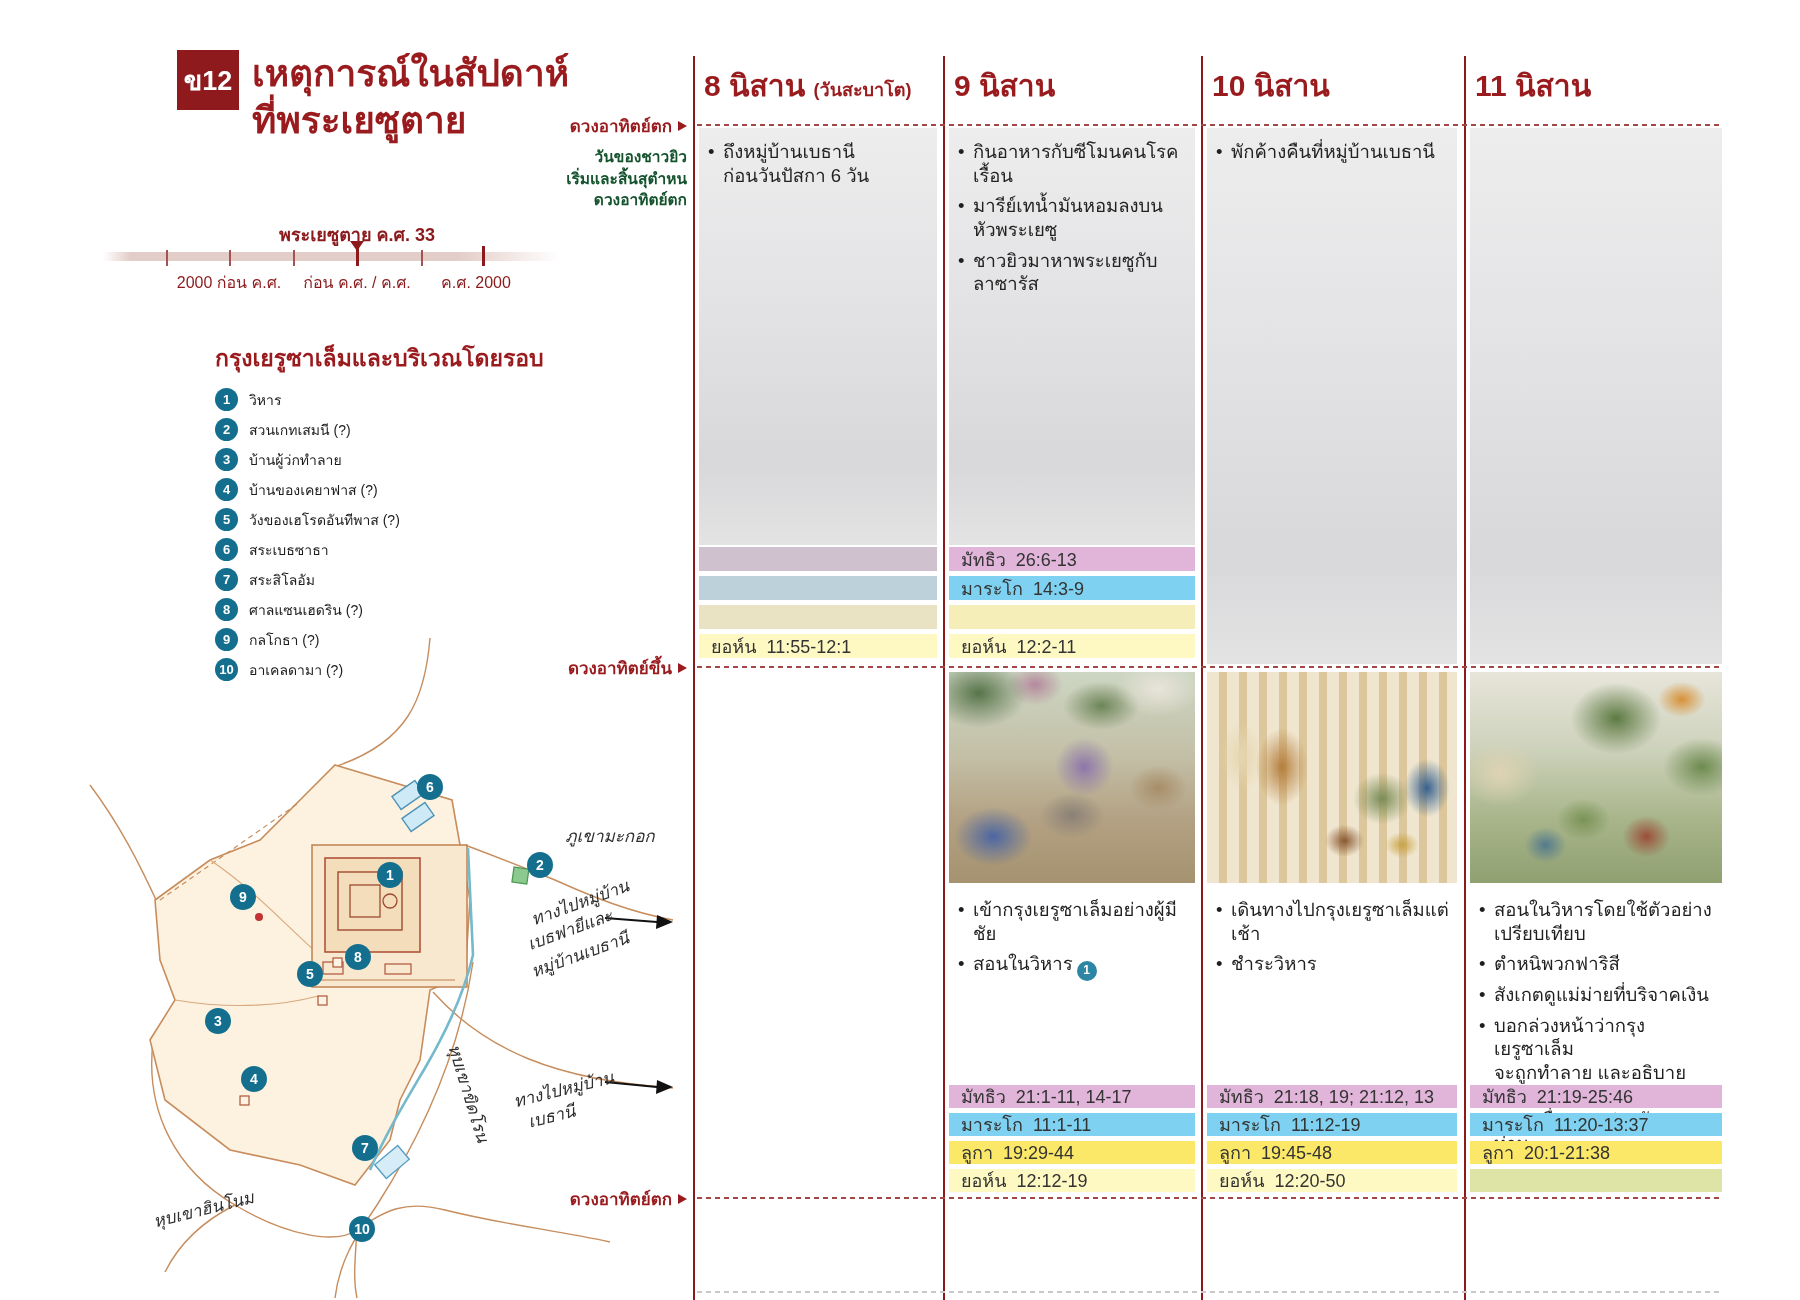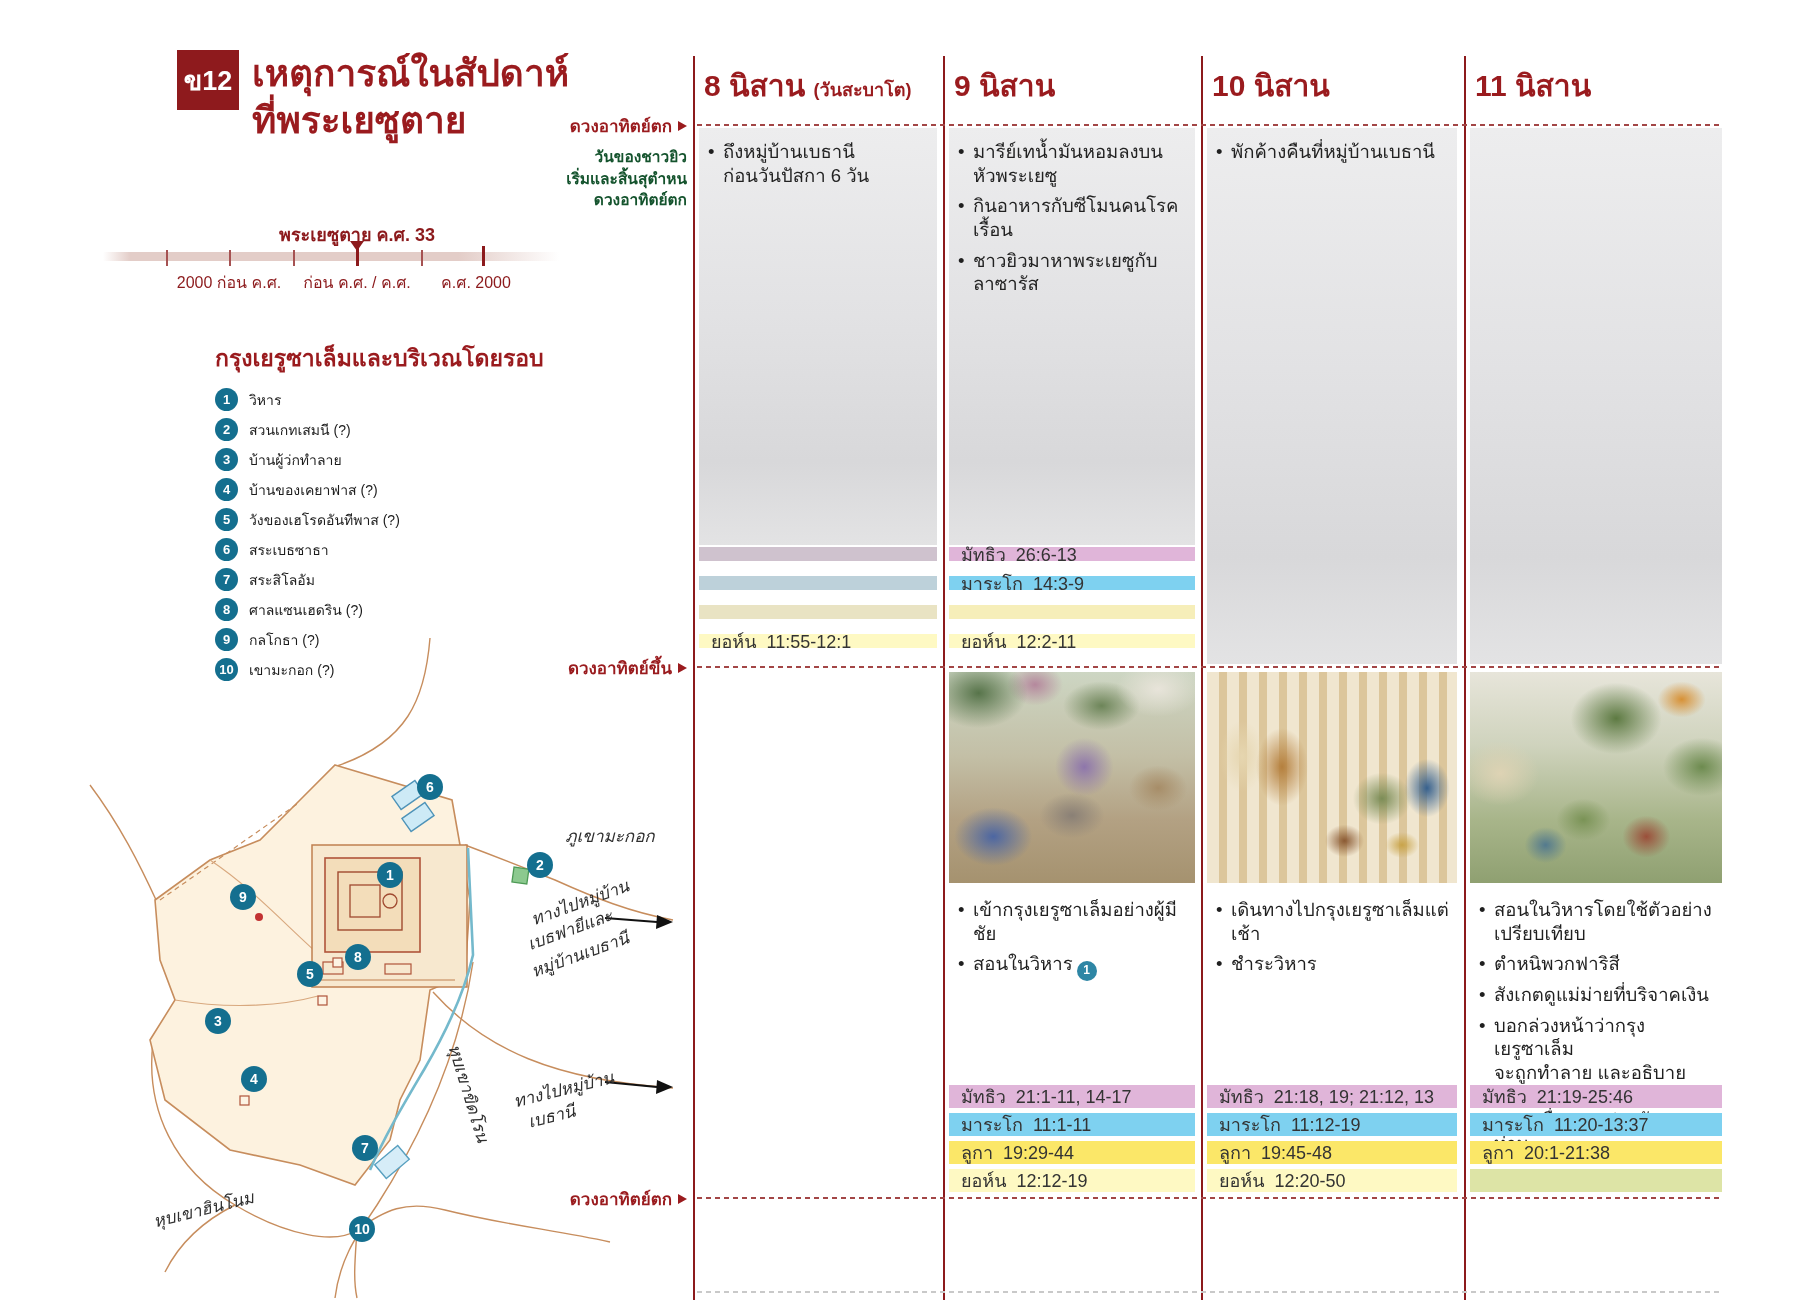--- a/index.html
+++ b/index.html
@@ -51,21 +51,21 @@
   .events{position:absolute;left:10px;right:4px;margin:0;padding:0;list-style:none;}
   .events li{position:relative;margin:0 0 7px 0;padding-left:16px;font-size:18.5px;line-height:1.28;
              color:#1f1f1f;white-space:pre-line;}
   .events li::before{content:"•";position:absolute;left:1px;top:0;color:#1f1f1f;}
   .events.on-gray li{color:#222;}
   .inline-marker{display:inline-flex;width:20px;height:20px;border-radius:50%;background:#2e86a5;color:#fff;
                  font-size:12px;font-weight:bold;align-items:center;justify-content:center;vertical-align:-4px;margin-left:4px;}
   .band{position:absolute;left:2px;right:0;display:flex;align-items:center;padding-left:12px;
         font-size:18px;color:#333;}
   .band span{white-space:pre;}
-  .band.h26{height:14px}.band.h23{height:23px}
+  .band.h26{height:24px}.band.h23{height:23px}
   .b-mat{background:#e0b5d9}.b-mar{background:#7ed1f0}.b-luk{background:#fbe768}.b-joh{background:#fef9c3}
   .b-mat.muted{background:#cfc2ce}.b-mar.muted{background:#bdd1da}.b-luk.muted{background:#e9e3c3}
   .b-luk.pale{background:#f6eeb9}.b-joh.pale{background:#dde4a6}
 
   .painting{position:absolute;top:672px;height:211px;left:2px;right:0;}
   .p-entry{background:
      radial-gradient(60px 40px at 85% 8%,#e8e4da 0%,rgba(232,228,218,0) 70%),
      radial-gradient(70px 50px at 12% 10%,#57744a 0%,rgba(87,116,74,0) 70%),
      radial-gradient(40px 30px at 35% 6%,#b5889d 0%,rgba(181,136,157,0) 70%),
      radial-gradient(55px 35px at 62% 16%,#6d8559 0%,rgba(109,133,89,0) 70%),
@@ -153,21 +153,21 @@
     <li>
         <span class="lnum">8</span>
         <span class="llabel">ศาลแซนเฮดริน (?)</span>
       </li>
     <li>
         <span class="lnum">9</span>
         <span class="llabel">กลโกธา (?)</span>
       </li>
     <li>
         <span class="lnum">10</span>
-        <span class="llabel">เขามะกอก (?)</span>
+        <span class="llabel">อาเคลดามา (?)</span>
       </li>
   </ul>
 
   <div class="sun-label" style="top:112px">
       <span>ดวงอาทิตย์ตก</span>
       <span class="sun-tri"></span>
     </div>
   <div class="day-note">
     <div>วันของชาวยิว</div>
     <div>เริ่มและสิ้นสุตำหน</div>
@@ -209,23 +209,23 @@
       </div>
     <div class="band h26 b-joh" style="top:634px">
         <span>ยอห์น  11:55-12:1</span>
       </div>
   </div>
 
   <div class="col" style="left:947px;width:248px">
     <div class="col-header"><span>9 นิสาน</span> <span class="hnote"></span></div>
     <div class="gray-panel" style="top:128px;height:417px"></div>
     <ul class="events on-gray" style="top:140px">
+      <li>กินอาหารกับซีโมนคนโรคเรื้อน</li>
       <li>มารีย์เทน้ำมันหอมลงบน
 หัวพระเยซู</li>
-      <li>กินอาหารกับซีโมนคนโรคเรื้อน</li>
       <li>ชาวยิวมาหาพระเยซูกับลาซารัส</li>
     </ul>
     <div class="band h26 b-mat" style="top:547px">
         <span>มัทธิว  26:6-13</span>
       </div>
     <div class="band h26 b-mar" style="top:576px">
         <span>มาระโก  14:3-9</span>
       </div>
     <div class="band h26 b-luk pale" style="top:605px">
         <span></span>

